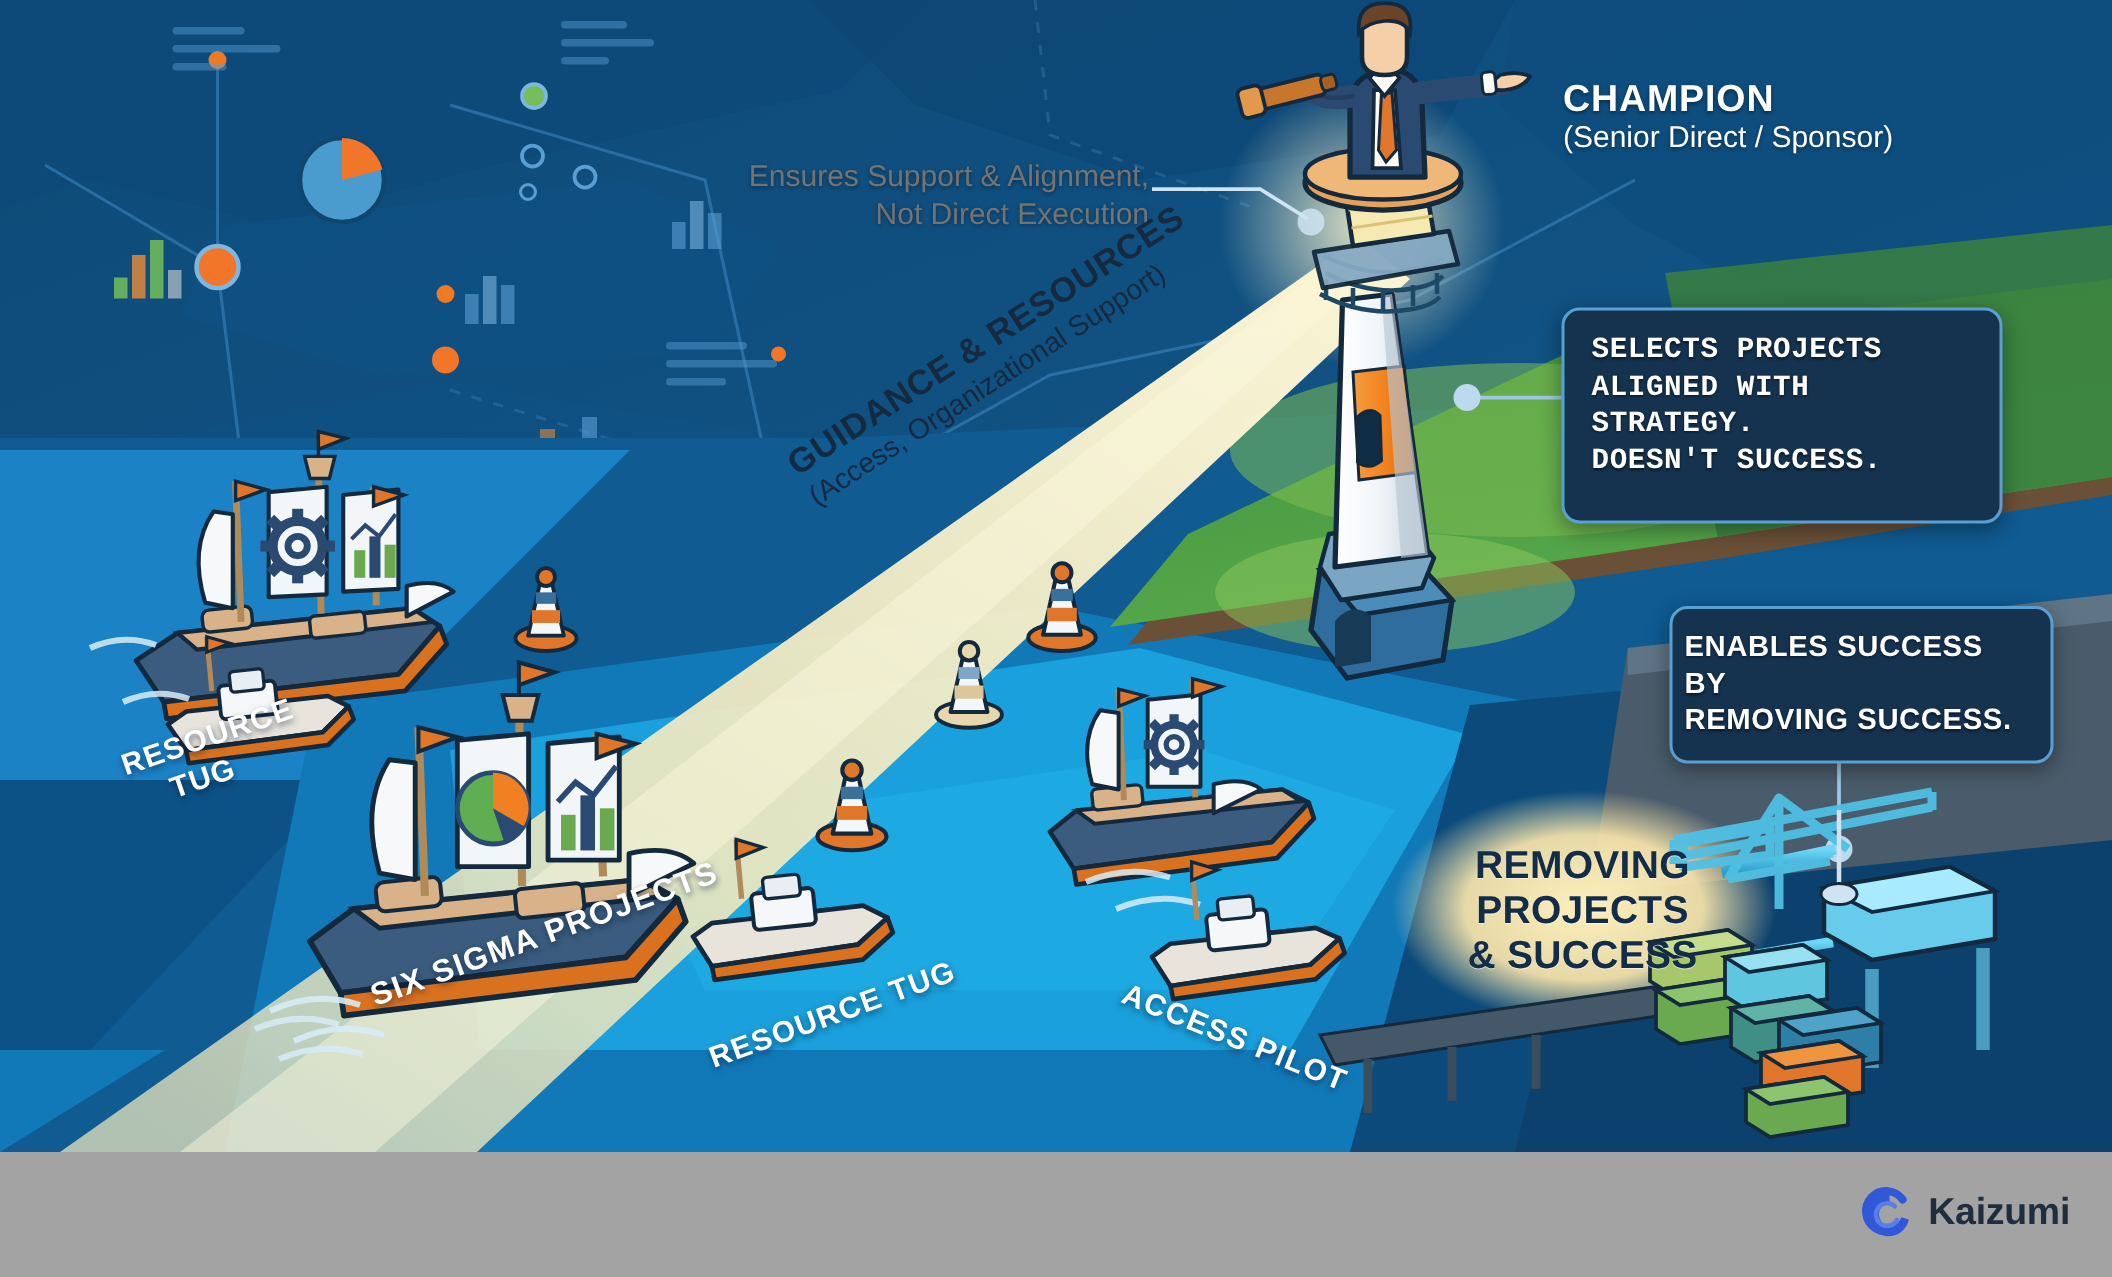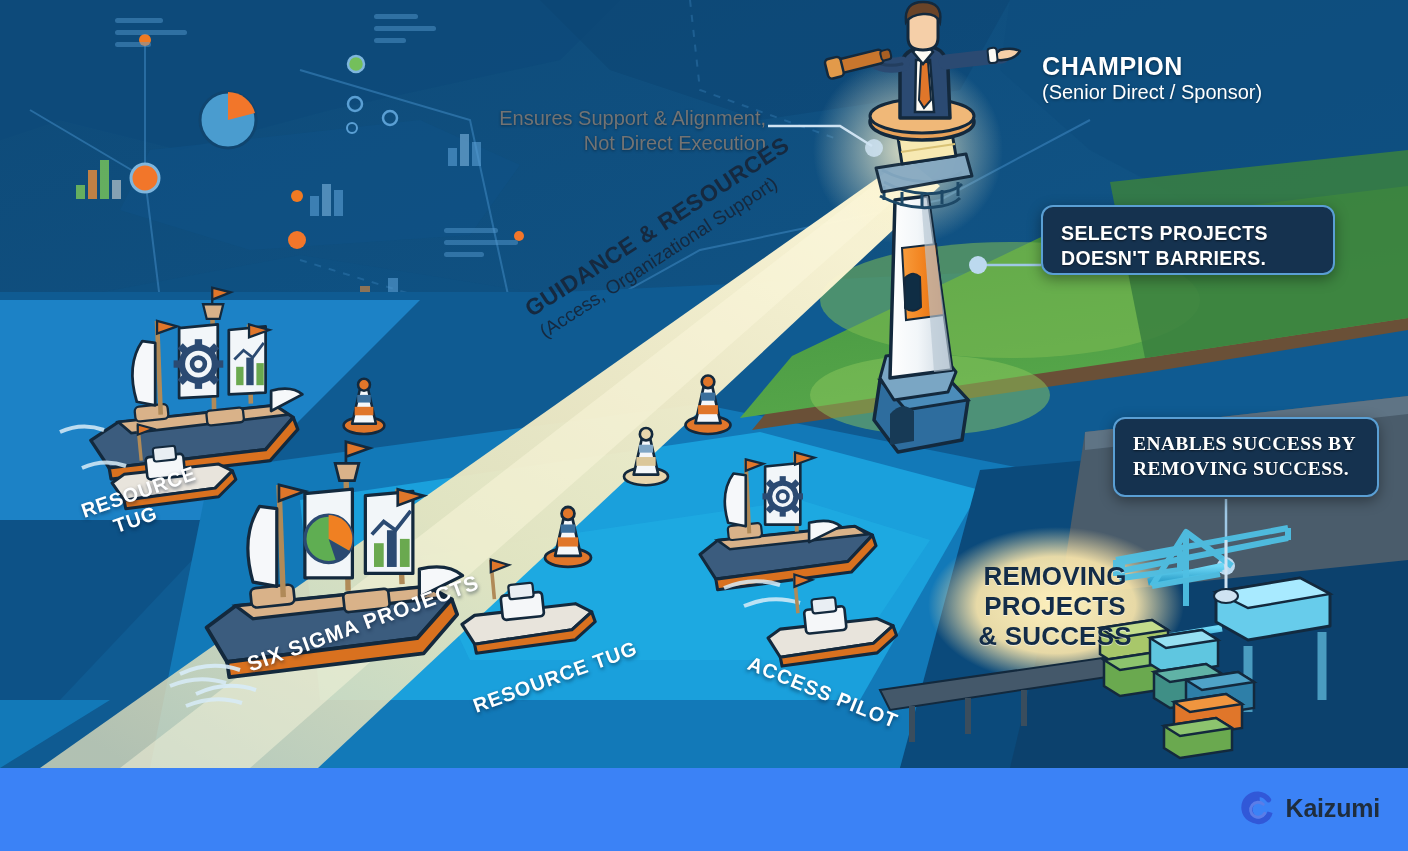--- a/index.html
+++ b/index.html
@@ -49,23 +49,23 @@
     border:2px solid #5a9fd4;
     border-radius:12px;
     color:#ffffff;
     box-shadow:0 4px 14px rgba(0,0,0,.38);
   }
   .callout .line{
     font-weight:700;
     letter-spacing:.4px;
     text-shadow:0 1px 2px rgba(0,0,0,.55);
   }
-  #callout-1{left:1041px;top:205px;width:256px;padding:14px 16px 3px 18px;}
+  #callout-1{left:1041px;top:205px;width:256px;padding:14px 16px 28px 18px;font-family:Liberation Mono, monospace;}
   #callout-1 .line{font-size:19.5px;line-height:24.5px;}
-  #callout-2{left:1113px;top:417px;width:228px;padding:13px 16px 14px 18px;font-family:Liberation Serif, serif;}
+  #callout-2{left:1113px;top:404px;width:228px;padding:13px 16px 14px 8px;}
   #callout-2 .line{font-size:19.5px;line-height:24.5px;}
 
   .biz{
     position:absolute;
     left:950px;top:561px;width:210px;
     text-align:center;
     color:#132c47;
     font-size:26px;line-height:30px;font-weight:700;
     letter-spacing:.2px;
     text-shadow:0 1px 0 rgba(255,255,255,.55);
@@ -112,21 +112,21 @@
     white-space:nowrap;
   }
   #beam-label .b1{font-size:23px;font-weight:700;letter-spacing:.6px;display:block;}
   #beam-label .b2{font-size:19px;font-weight:400;display:block;margin-top:2px;}
 
   
   #footer{
     position:absolute;
     left:0;top:768px;
     width:1408px;height:83px;
-    background:#3b82f6;
+    background:#a3a3a3;
   }
   #brand{
     position:absolute;
     right:28px;top:22px;
     display:flex;align-items:center;gap:10px;
   }
   #brand .mark{width:36px;height:36px;display:block;}
   #brand .name{
     font-size:25px;font-weight:700;color:#1f2d3d;letter-spacing:-.2px;
   }
@@ -597,21 +597,22 @@
   <div class="txt ensure" style="white-space:pre-line;">Ensures Support &amp; Alignment,
 Not Direct Execution</div>
 
   <div id="beam-label">
     <span class="b1">GUIDANCE &amp; RESOURCES</span>
     <span class="b2">(Access, Organizational Support)</span>
   </div>
 
   <div class="callout" id="callout-1">
     <div class="line">SELECTS PROJECTS</div>
-    <div class="line">DOESN'T BARRIERS.</div>
+    <div class="line">ALIGNED WITH STRATEGY.</div>
+    <div class="line">DOESN'T SUCCESS.</div>
   </div>
 
   <div class="callout" id="callout-2">
     <div class="line">ENABLES SUCCESS BY</div>
     <div class="line">REMOVING SUCCESS.</div>
   </div>
 
   <div class="biz">
     <div>REMOVING</div>
     <div>PROJECTS</div>

